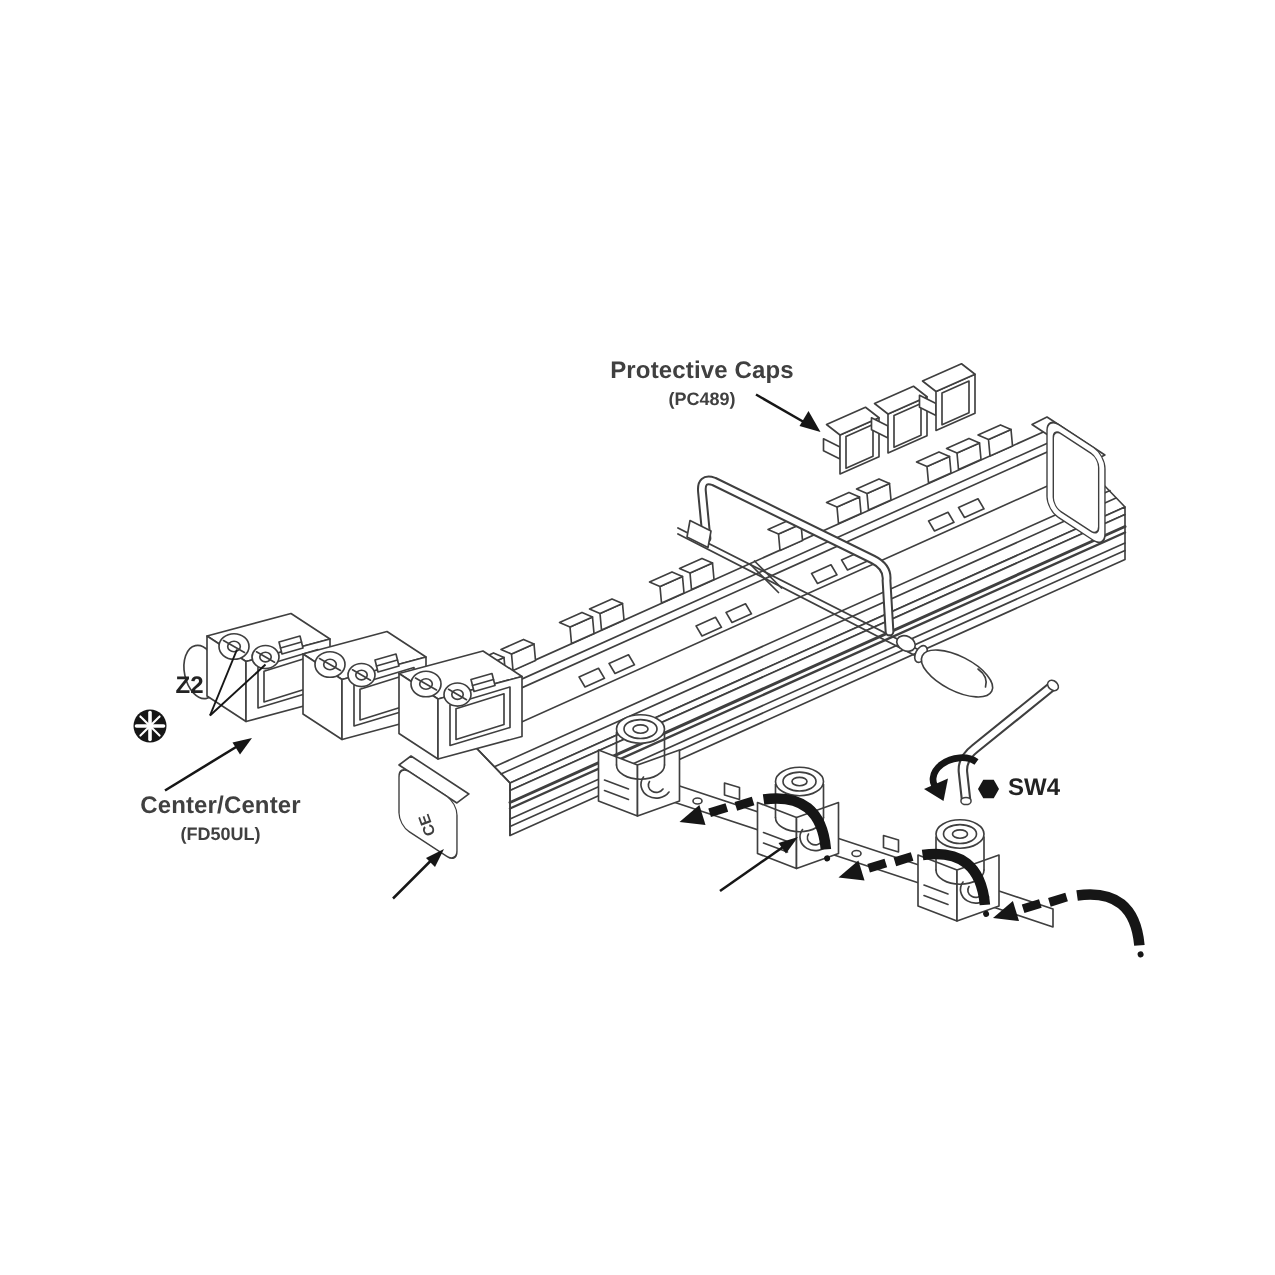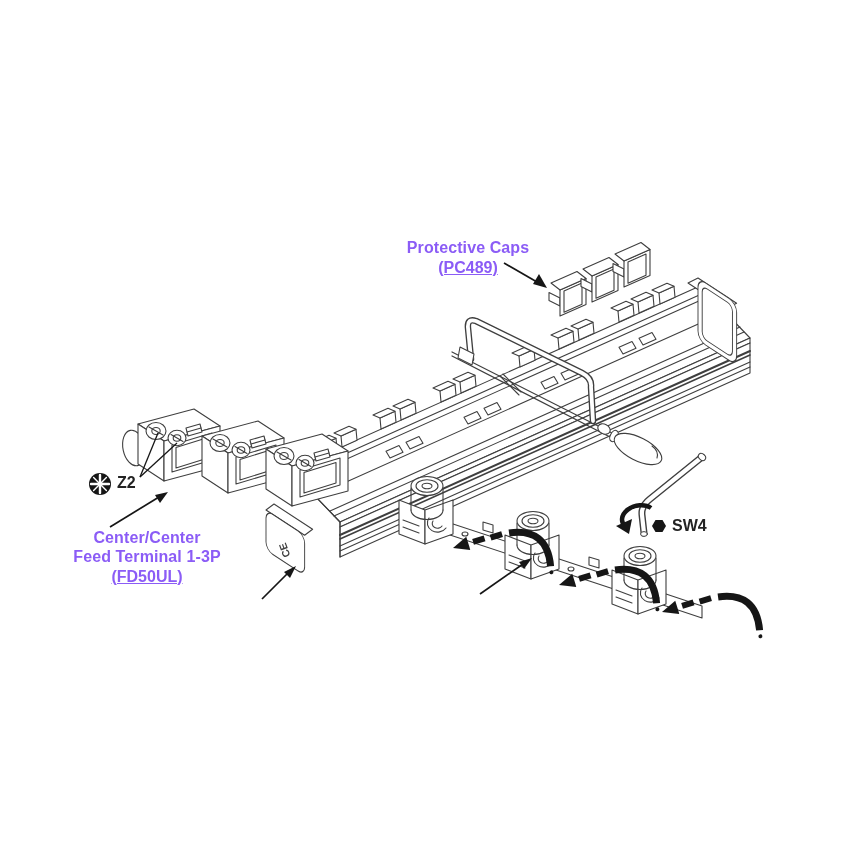--- a/index.html
+++ b/index.html
@@ -1,21 +1,21 @@
 <!DOCTYPE html>
 <html><head>
 <meta charset="utf-8">
 <style>
   html,body{margin:0;padding:0;background:#ffffff;}
   .stage{position:relative;width:850px;height:850px;background:#ffffff;overflow:hidden;
          font-family:"Liberation Sans",sans-serif;}
   .stage svg{position:absolute;left:0;top:0;}
-  .lbl{position:absolute;color:#8b5cf6;text-align:center;line-height:1.18;}
+  .lbl{position:absolute;color:#404040;text-align:center;line-height:1.18;}
   .lbl .t{font-size:16px;font-weight:600;letter-spacing:.1px;}
-  .lbl .c{font-size:16px;font-weight:600;margin-top:1px;text-decoration:underline;}
+  .lbl .c{font-size:12px;font-weight:600;margin-top:1px;}
   .inlineLbl{position:absolute;color:#232323;font-size:16px;font-weight:600;}
 </style>
 </head>
 <body>
 
 <div class="stage">
 
 <svg width="850" height="850" viewBox="0 0 850 850">
   <defs>
 
@@ -262,25 +262,24 @@
     <circle r="2" fill="#ffffff" stroke="none"></circle>
   </g>
   <polygon fill="#161616" points="666,526 662.5,532.1 655.5,532.1 652,526 655.5,519.9 662.5,519.9"></polygon>
 </svg>
 
 <div class="lbl" style="left:368px;top:239px;width:200px;">
   <div class="t">Protective Caps</div>
   <div class="c">(PC489)</div>
 </div>
 
-<span class="inlineLbl" style="left:117px;top:474px;">Z2</span>
+<span class="inlineLbl" style="left:117px;top:449px;">Z2</span>
 
 <div class="lbl" style="left:47px;top:529px;width:200px;">
   <div class="t">Center/Center</div>
-  <div class="t">Feed Terminal 1-3P</div>
   <div class="c">(FD50UL)</div>
 </div>
 
 
 
 <span class="inlineLbl" style="left:672px;top:517px;">SW4</span>
 
 </div>
 
 </body></html>

